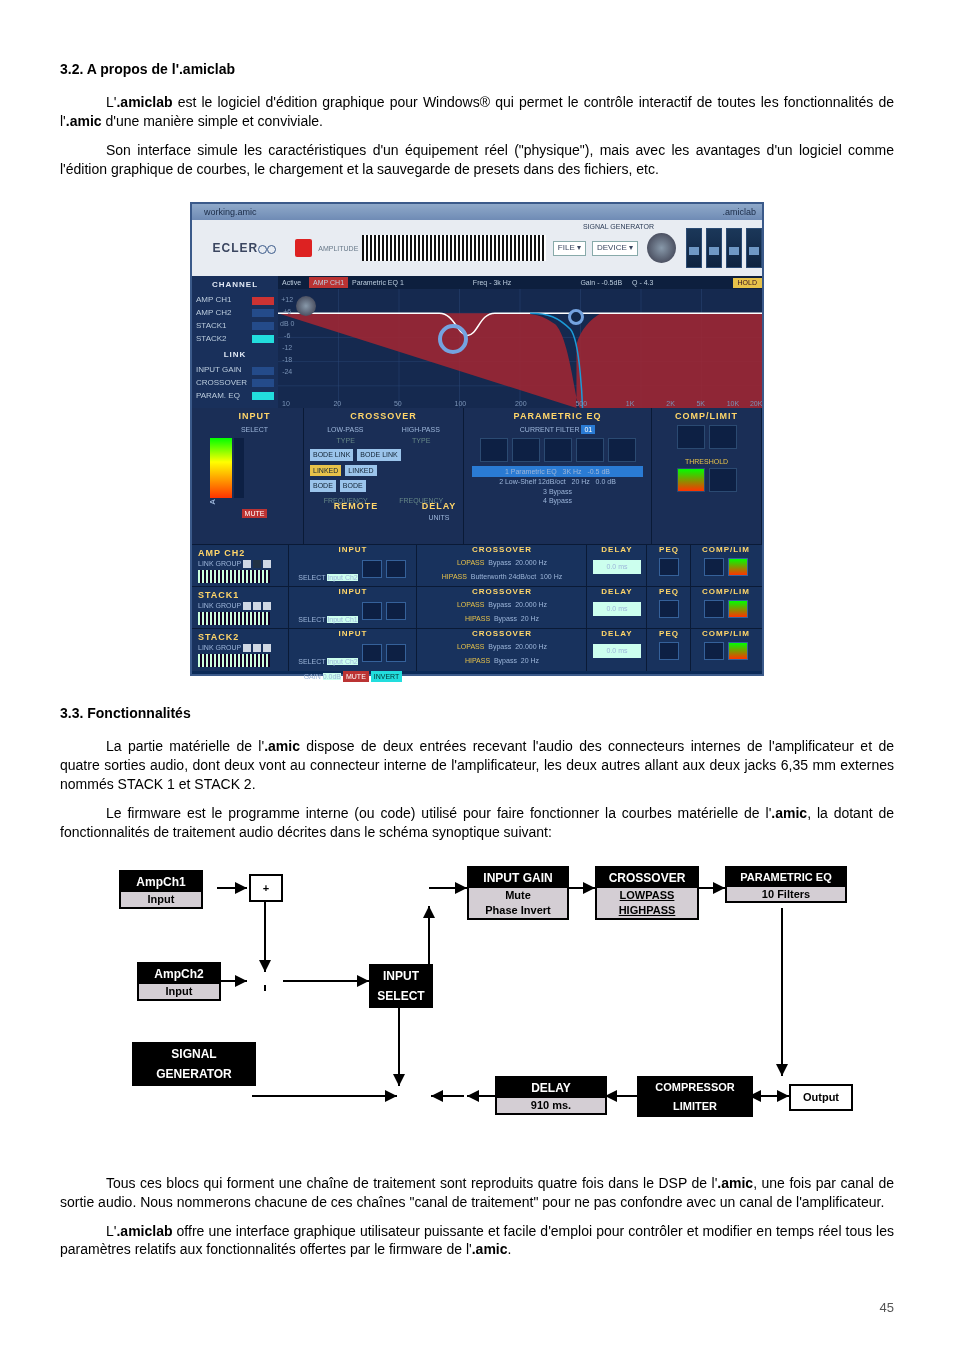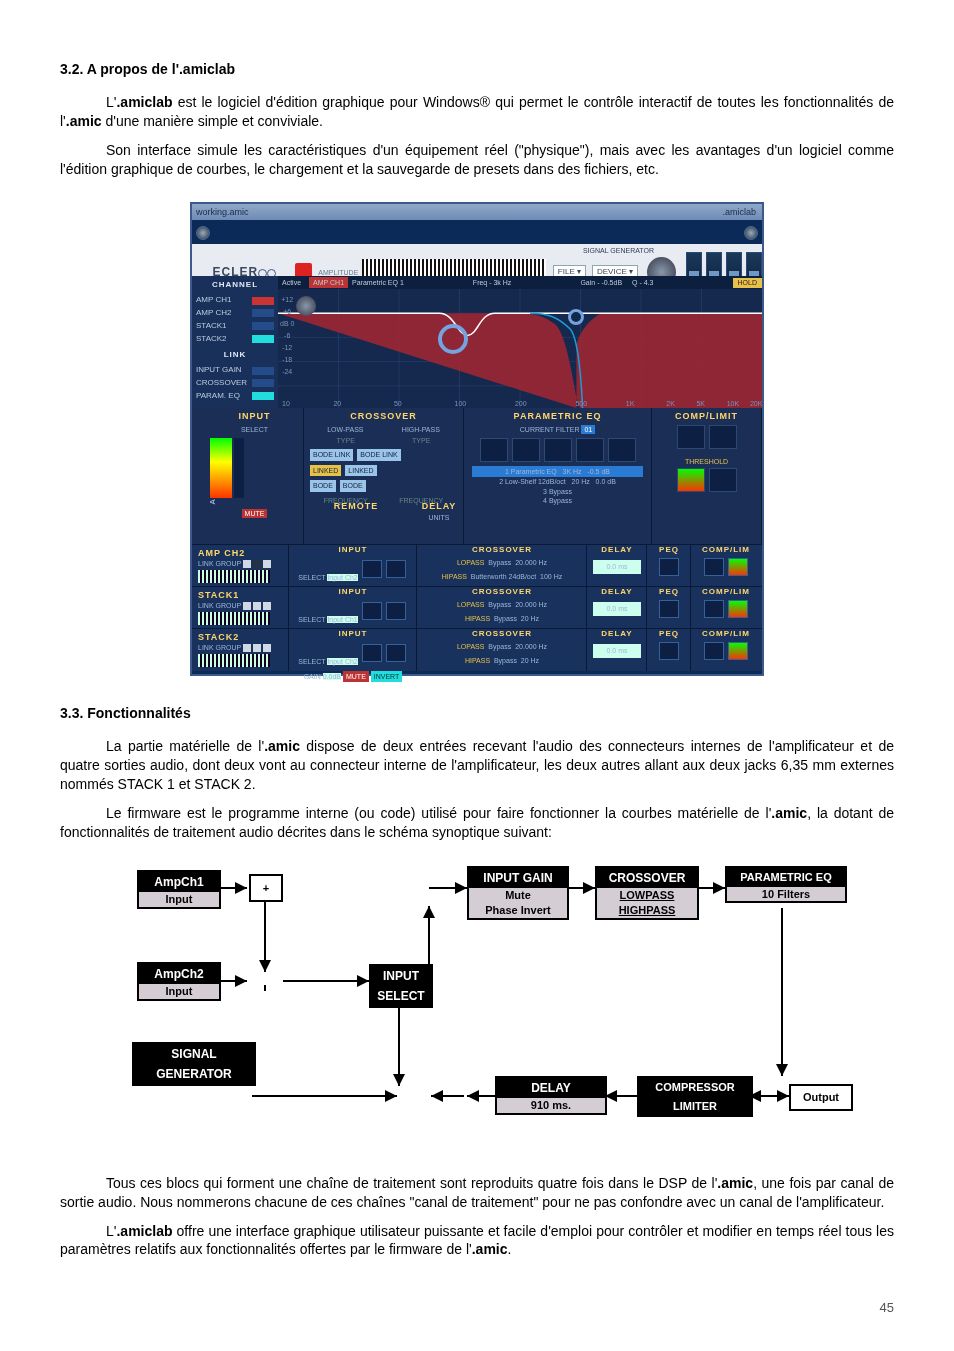--- a/index.html
+++ b/index.html
@@ -13,23 +13,23 @@
     line-height: 1.35;
   }
   .heading { font-weight: bold; margin-bottom: 14px; }
   .para { margin-bottom: 10px; text-align: justify; }
   .indent { text-indent: 46px; }
   .bold { font-weight: bold; }
   .img-wrap { text-align: center; margin: 24px 0 28px 0; }
   .page-num { position: absolute; bottom: 34px; right: 60px; font-size: 13px; color:#555; }
   
   .app-shot { width: 570px; height: 470px; margin:auto; background:#0b2a57; position:relative; border:2px solid #3b5a8a; }
-  .app-title { position:absolute; left:0; top:0; right:0; height:16px; background:linear-gradient(#8fa9c9,#6f8bb5); color:#1a2b47; font-size:9px; padding-left:4px; line-height:16px; text-align:left; }
+  .app-title { position:absolute; left:0; top:0; right:0; height:16px; background:linear-gradient(#8fa9c9,#6f8bb5); color:#1a2b47; font-size:9px; padding-left:12px; line-height:16px; text-align:left; }
   .app-title .lab { position:absolute; right:6px; top:0; font-size:9px; }
-  .app-top { position:absolute; left:0; top:16px; right:0; height:56px; background:#e8ecf2; display:flex; align-items:center;margin-top:24px; }
+  .app-top { position:absolute; left:0; top:16px; right:0; height:56px; background:#e8ecf2; display:flex; align-items:center; }
   .app-top .brand { font-weight:bold; font-size:12px; color:#3b4660; width:92px; padding-left:8px; letter-spacing:1px; }
   .app-top .brand .ring { display:inline-block; width:7px; height:7px; border:1px solid #3b5a8a; border-radius:50%; vertical-align:middle; }
   .app-top .redbox { width:18px; height:18px; background:#d22; border-radius:2px; margin:0 6px; }
   .app-top .barcode { width:190px; height:26px; background:repeating-linear-gradient(90deg,#111 0 2px,#fff 2px 4px); margin:0 4px; }
   .app-top .combo { font-size:8px; color:#3b4660; background:#fff; border:1px solid #8aa; padding:1px 4px; margin:0 3px; white-space:nowrap; }
   .app-top .knob { width:30px; height:30px; border-radius:50%; background:radial-gradient(#89a,#334); margin:0 10px 0 6px; }
   .app-top .faders { display:flex; gap:4px; }
   .app-top .fader { width:14px; height:38px; background:linear-gradient(#1b3759,#0e2340); border:1px solid #2b4a72; position:relative; }
   .app-top .fader::after { content:""; position:absolute; left:2px; right:2px; top:18px; height:8px; background:#6f98c5; }
   .app-top .siglabel { font-size:7px; color:#2b3b55; position:absolute; right:108px; top:2px; }
@@ -410,21 +410,21 @@
       <line x1="398" y1="230" x2="370" y2="230"></line>
       <line x1="367" y1="230" x2="334" y2="230" marker-end=""></line>
       <line x1="652" y1="230" x2="692" y2="230"></line>
     </g>
 
     <g stroke="#000" stroke-width="2" fill="none">
       <line x1="168" y1="119" x2="168" y2="125"></line>
     </g>
   </svg>
 
-  <div class="box" style="left:40px; top:4px; width:80px;">
+  <div class="box" style="left:22px; top:4px; width:80px;">
     <div class="hdr">AmpCh1</div>
     <div class="sub" style="background:#d4ced4;">Input</div>
   </div>
   <div class="box" style="left:40px; top:96px; width:80px;">
     <div class="hdr">AmpCh2</div>
     <div class="sub" style="background:#d4ced4;">Input</div>
   </div>
   <div class="box" style="left:152px; top:8px; width:30px; height:24px; line-height:24px;">+</div>
 
   <div class="box" style="left:272px; top:98px; width:60px;">

